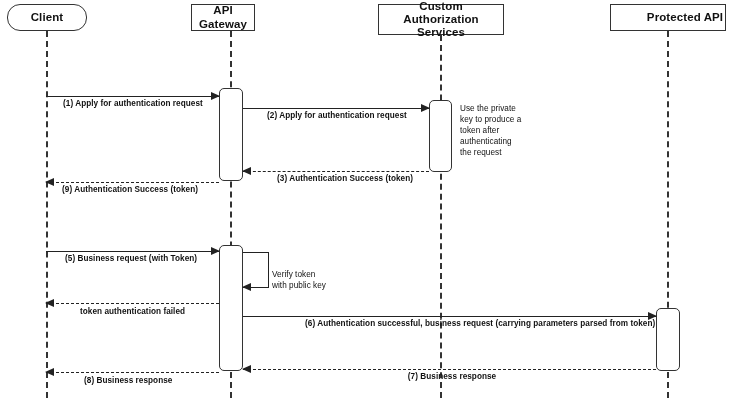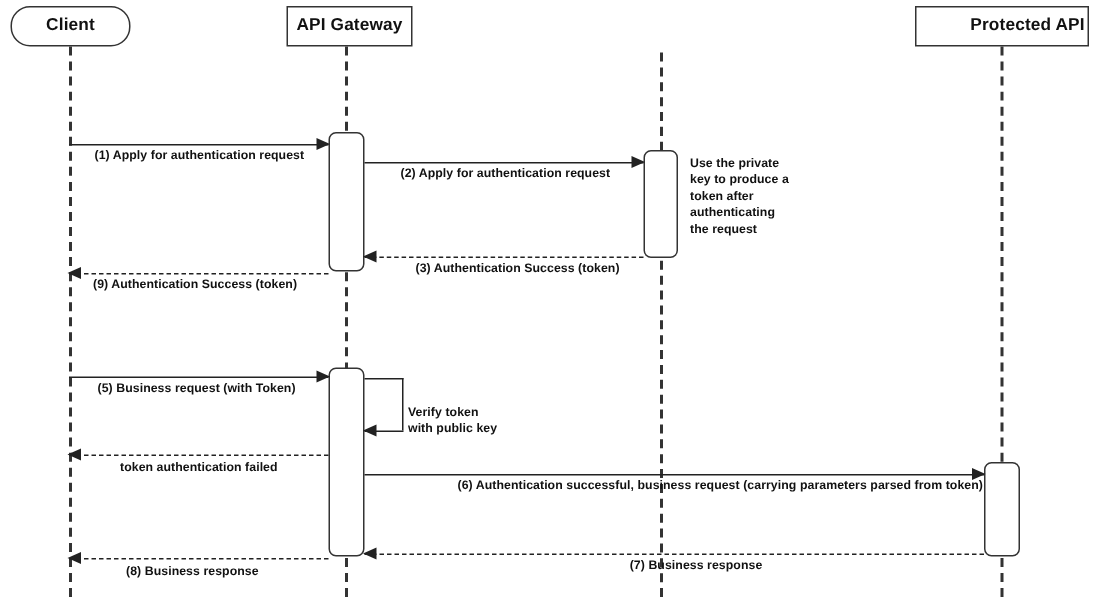--- a/index.html
+++ b/index.html
@@ -64,21 +64,21 @@
     white-space:nowrap;
     letter-spacing:.05px;
     margin-top:20px;
   }
   .label.center{transform:translateX(-50%);}
 
   
   .note{
     position:absolute;
     font-size:8.2px;
-    font-weight:bold;
+    font-weight:normal;
     color:#111111;
     line-height:1.33;
     letter-spacing:.05px;
   }
 
   
   .selfcall{position:absolute;}
   .selfcall .top,.selfcall .bottom{
     position:absolute;left:0;height:0;border-top:1.5px solid #222222;
   }
@@ -93,24 +93,27 @@
 </style>
 </head>
 <body>
 
 <div id="diagram">
 
   <div class="participant" style="left:7px;top:4px;width:80px;height:27px;border-radius:13px;">
     <span>Client</span>
   </div>
 
-  <div class="participant" style="left:191px;top:4px;width:84px;height:27px;">
+  <div class="participant" style="left:191px;top:4px;width:64px;height:27px;">
     <span>API Gateway</span>
   </div>
 
+  <div class="participant" style="left:378px;top:4px;width:126px;height:31px;padding:0 3px;">
+    <span>Custom Authorization Services</span>
+  </div>
 
   <div class="participant" style="left:610px;top:4px;width:116px;height:27px;padding-left:34px;">
     <span>Protected API</span>
   </div>
 
   <div class="lifeline" style="left:46px;top:31px;height:367px;"></div>
   <div class="lifeline" style="left:230px;top:31px;height:367px;"></div>
   <div class="lifeline" style="left:440px;top:35px;height:363px;"></div>
   <div class="lifeline" style="left:667px;top:31px;height:367px;"></div>
 
@@ -172,21 +175,21 @@
   <div class="msg" style="left:243px;top:316px;width:413px;">
     <div class="line"></div>
     <div class="head right"></div>
   </div>
   <div class="label" style="left:269px;top:299px;padding-left:36px;">(6) Authentication successful, business request (carrying parameters parsed from token)</div>
 
   <div class="msg dashed" style="left:243px;top:369px;width:413px;">
     <div class="line"></div>
     <div class="head left"></div>
   </div>
-  <div class="label center" style="left:464px;top:352px;text-align:center;">(7) Business response</div>
+  <div class="label center" style="left:452px;top:352px;text-align:center;">(7) Business response</div>
 
   <div class="msg dashed" style="left:46px;top:372px;width:173px;">
     <div class="line"></div>
     <div class="head left"></div>
   </div>
   <div class="label" style="left:84px;top:356px;">(8) Business response</div>
 
   <div class="note" style="left:460px;top:104px;">
     <div>Use the private</div>
     <div>key to produce a</div>

